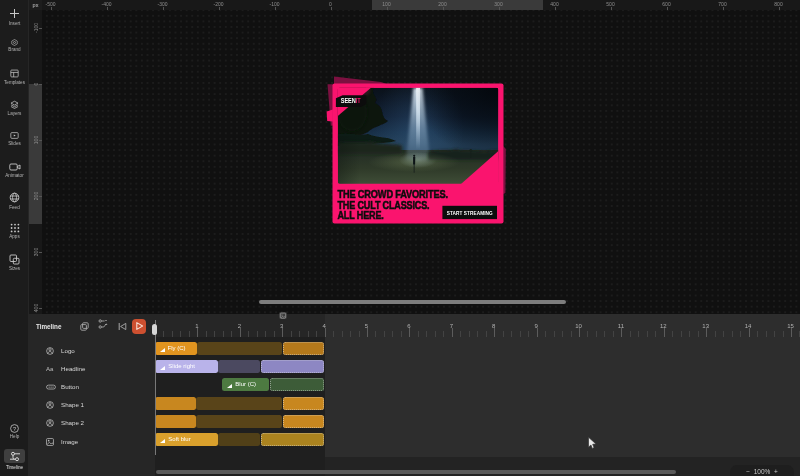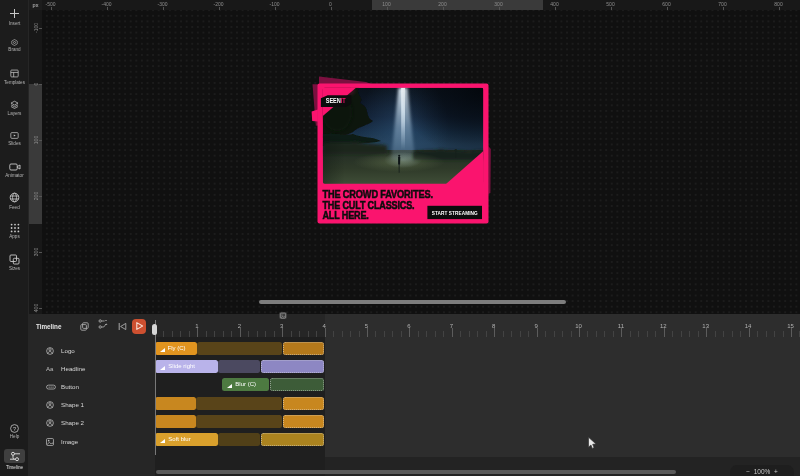--- a/index.html
+++ b/index.html
@@ -56,21 +56,21 @@
 #slidemark svg{display:block;}
 #tscroll{position:absolute;left:127px;top:155.5px;width:520px;height:4px;background:#5a5a5a;border-radius:2px;}
 #zoomctl{position:absolute;left:701px;top:150.5px;width:64px;height:16px;background:#1e1e1e;border-radius:7px;color:#c8c8c8;font-size:6.5px;text-align:center;line-height:14px;}
 </style></head>
 <body>
 <div id="stage">
 
   <div class="abs" id="canvas"></div>
   <div class="abs" id="cscroll"></div>
 
-  <div class="abs" id="design" style="left:309px;top:74px;width:184px;height:152px;z-index:2;"><svg width="184" height="152" viewBox="0 0 184 152">
+  <div class="abs" id="design" style="left:324px;top:74px;width:184px;height:152px;z-index:2;"><svg width="184" height="152" viewBox="0 0 184 152">
   <defs>
     <linearGradient id="skyg" x1="0" y1="0" x2="0" y2="1">
       <stop offset="0" stop-color="#0a111a"></stop>
             <stop offset="0.4" stop-color="#101e32"></stop>
       <stop offset="0.62" stop-color="#183048"></stop>
             <stop offset="0.78" stop-color="#223c54"></stop>
     </linearGradient>
     <linearGradient id="groundg" x1="0" y1="0" x2="0" y2="1">
       <stop offset="0" stop-color="#222c24"></stop>
             <stop offset="0.55" stop-color="#2f3a29"></stop>

